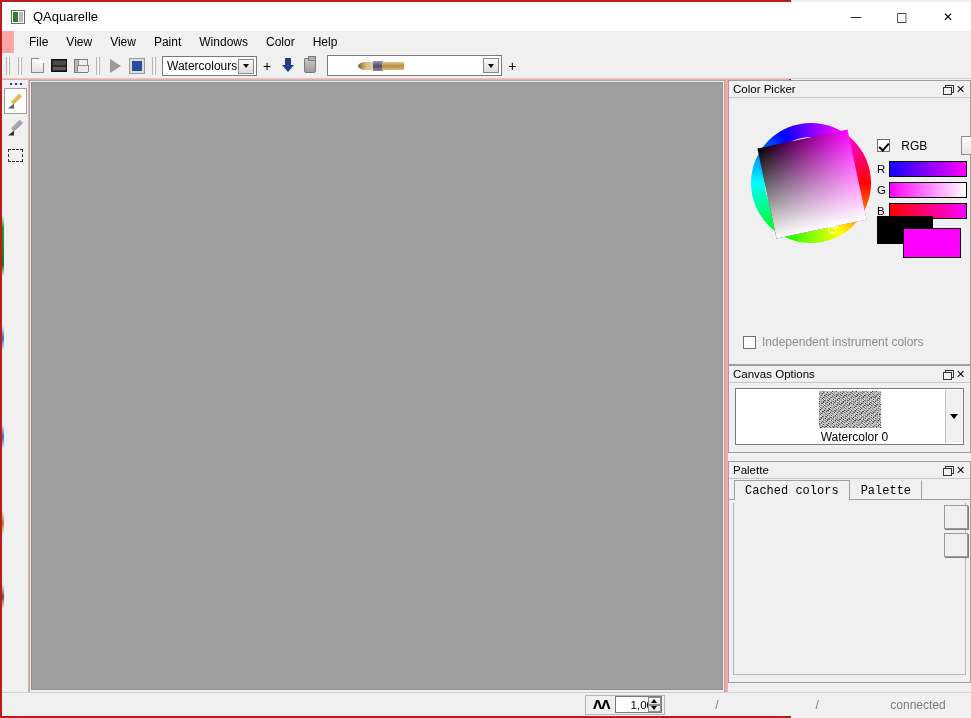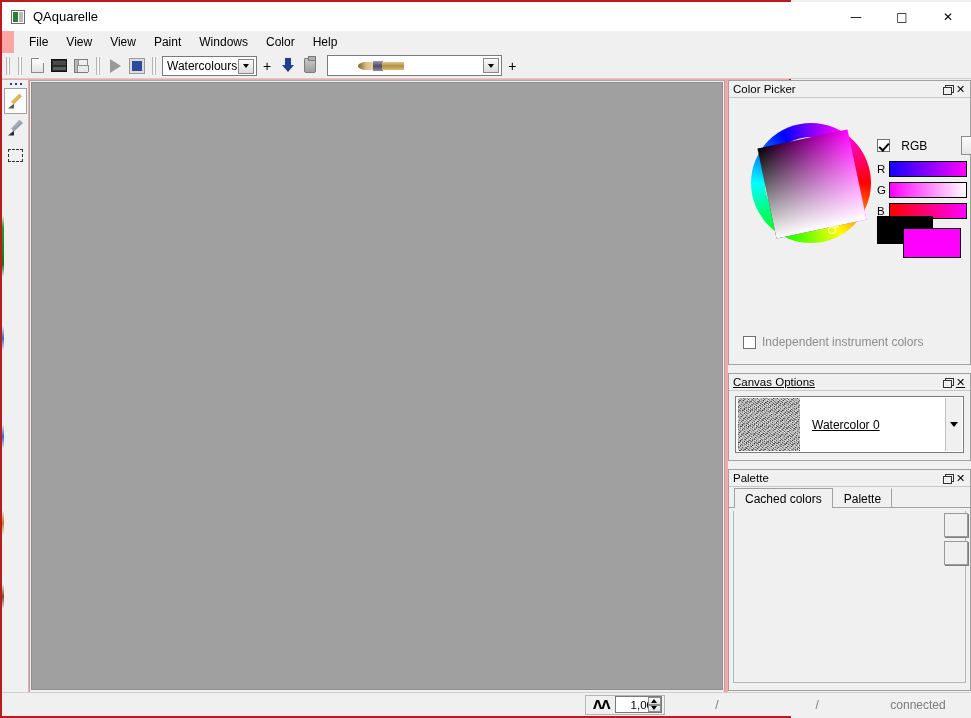--- a/index.html
+++ b/index.html
@@ -157,37 +157,37 @@
        font-size:12px;display:flex;align-items:center;justify-content:center;letter-spacing:1px;}
   .swatches{position:absolute;left:148px;top:118px;width:88px;height:42px;}
   .sw-a{position:absolute;left:0;top:0;width:56px;height:28px;background:#000;}
   .sw-b{position:absolute;left:26px;top:12px;width:58px;height:30px;background:#ff00ff;border:1px solid #000;}
   .indeprow{position:absolute;left:14px;bottom:14px;display:flex;align-items:center;gap:6px;}
   .indeplbl{font-size:12px;color:#8d8d8d;}
 
   
   .co-body{height:68px;padding:5px 6px;background:#f0f0f0;}
   .co-combo{height:57px;background:#fff;border:1px solid #7a7a7a;display:flex;align-items:center;
-            position:relative;}
+            position:relative;flex-direction:column;}
   .tex{width:62px;height:53px;margin:2px;
        background-color:#9d9d9d;
        background-image:
          repeating-linear-gradient(37deg, rgba(255,255,255,.55) 0 1px, rgba(0,0,0,0) 1px 2px),
          repeating-linear-gradient(-49deg, rgba(0,0,0,.45) 0 1px, rgba(0,0,0,0) 1px 3px),
          repeating-linear-gradient(83deg, rgba(255,255,255,.35) 0 1px, rgba(0,0,0,0) 1px 2px),
          repeating-linear-gradient(11deg, rgba(0,0,0,.3) 0 1px, rgba(0,0,0,0) 1px 2px);}
   .co-lbl{margin-left:10px;font-size:12px;color:#000;}
   .co-arrow{position:absolute;right:1px;top:1px;width:17px;height:53px;background:#f0f0f0;
        border-left:1px solid #c0c0c0;display:flex;align-items:center;justify-content:center;}
   .co-arrow i{width:0;height:0;border-style:solid;border-width:5px 4px 0 4px;
        border-color:#000 transparent transparent transparent;display:block;}
 
   
   .cl-body{height:200px;background:#f0f0f0;position:relative;}
-  .tabs{display:flex;height:21px;padding-left:5px;border-bottom:1px solid #a0a0a0;}
+  .tabs{display:flex;height:21px;padding-left:5px;border-bottom:1px solid #a0a0a0;font-family:Liberation Mono, monospace;}
   .tab{padding:3px 10px 2px 10px;font-size:12px;border:1px solid transparent;border-bottom:none;
        position:relative;top:1px;}
   .tab.active{background:#f0f0f0;border-color:#a0a0a0 #a0a0a0 #f0f0f0 #a0a0a0;}
   .tab:not(.active){border-right:1px solid #a0a0a0;}
   .cl-pane{position:absolute;left:4px;top:24px;right:4px;bottom:4px;background:#f0f0f0;
            border:1px solid #b5b5b5;border-top:none;}
   .cl-btns{position:absolute;right:2px;top:26px;display:flex;flex-direction:column;gap:4px;}
   .cl-sq{width:24px;height:24px;background:#f0f0f0;border:1px solid #9a9a9a;
          box-shadow:1px 1px 0 #808080;}
 
@@ -370,21 +370,21 @@
           <span class="sw-b"></span>
         </div>
 
         <div class="indeprow">
           <span class="chk"></span>
           <span class="indeplbl">Independent instrument colors</span>
         </div>
       </div>
     </div>
 
-    <div class="panel" style="height:88px;margin-top:8px;text-decoration:underline;">
+    <div class="panel" style="height:88px;">
       <div class="panel-hdr">
         <span class="ttl">Canvas Options</span>
         <span class="hdr-btn">
             <span class="ic-float"></span>
           </span>
         <span class="hdr-btn">
             <span class="ic-x">✕</span>
           </span>
       </div>
       <div class="co-body">

